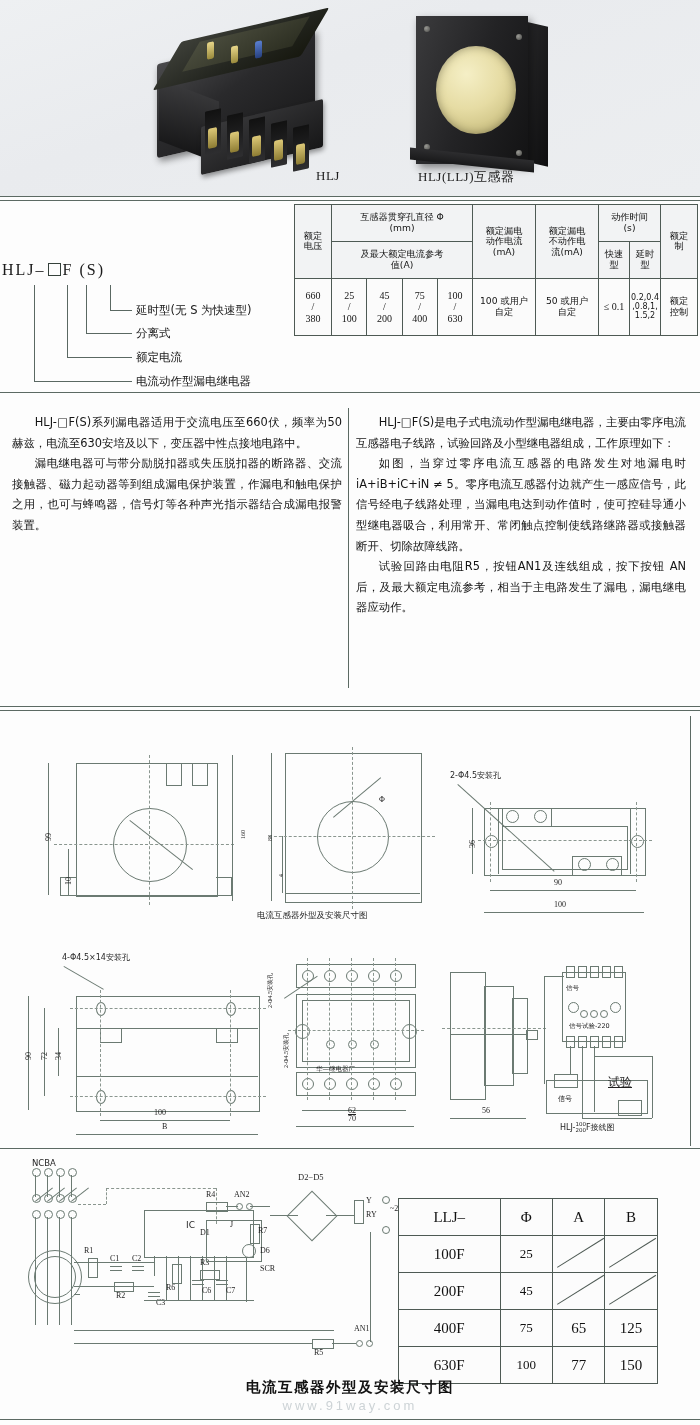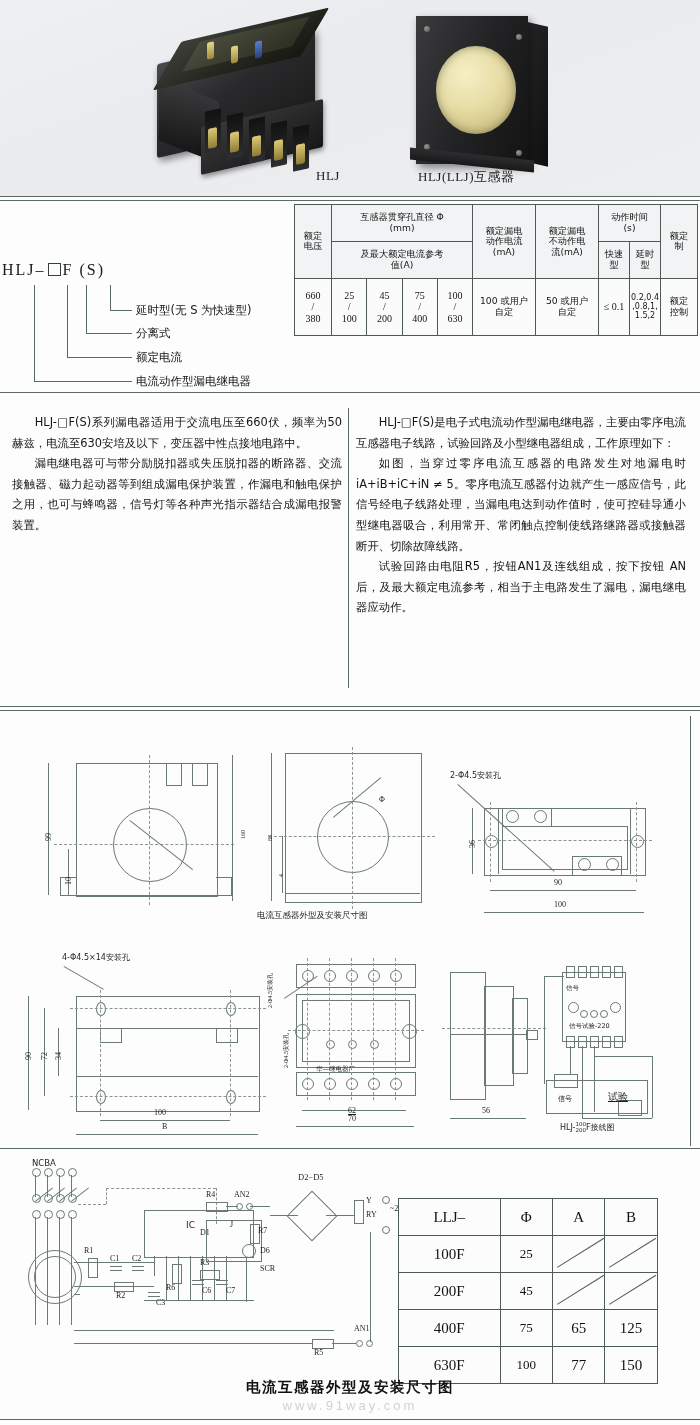--- a/index.html
+++ b/index.html
@@ -442,21 +442,21 @@
     <div class="circ" style="left:74px;top:40px;width:9px;height:9px;"></div>
     <div class="circ" style="left:44px;top:48px;width:6px;height:6px;"></div>
     <div class="circ" style="left:54px;top:48px;width:6px;height:6px;"></div>
     <div class="circ" style="left:64px;top:48px;width:6px;height:6px;"></div>
     <div class="dlab" style="left:30px;top:22px;font-size:6.5px;">信号</div>
     <div class="dlab" style="left:33px;top:60px;font-size:6.5px;">信号试验-220</div>
     <div class="rectd" style="left:10px;top:118px;width:100px;height:32px;"></div>
     <div class="rectd" style="left:18px;top:112px;width:22px;height:12px;"></div>
     <div class="rectd" style="left:82px;top:138px;width:22px;height:14px;"></div>
     <div class="dlab" style="left:22px;top:132px;font-size:7px;">信号</div>
-    <div class="dlab" style="left:72px;top:128px;font-size:10px;text-decoration:underline;">试验</div>
+    <div class="dlab" style="left:72px;top:112px;font-size:12px;text-decoration:underline;">试验</div>
     <div class="dl" style="left:8px;top:14px;width:1px;height:108px;"></div>
     <div class="dl" style="left:8px;top:14px;width:20px;height:1px;"></div>
     <div class="dl" style="left:34px;top:84px;width:1px;height:28px;"></div>
     <div class="dl" style="left:46px;top:84px;width:1px;height:72px;"></div>
     <div class="dl" style="left:58px;top:84px;width:1px;height:66px;"></div>
     <div class="dl" style="left:58px;top:94px;width:58px;height:1px;"></div>
     <div class="dl" style="left:116px;top:94px;width:1px;height:62px;"></div>
     <div class="dl" style="left:46px;top:156px;width:70px;height:1px;"></div>
     <div class="dlab" style="left:24px;top:160px;font-size:8px;">
       <span>HLJ-</span><span style="display:inline-block;vertical-align:middle;font-size:5.5px;line-height:1;text-align:center;">

